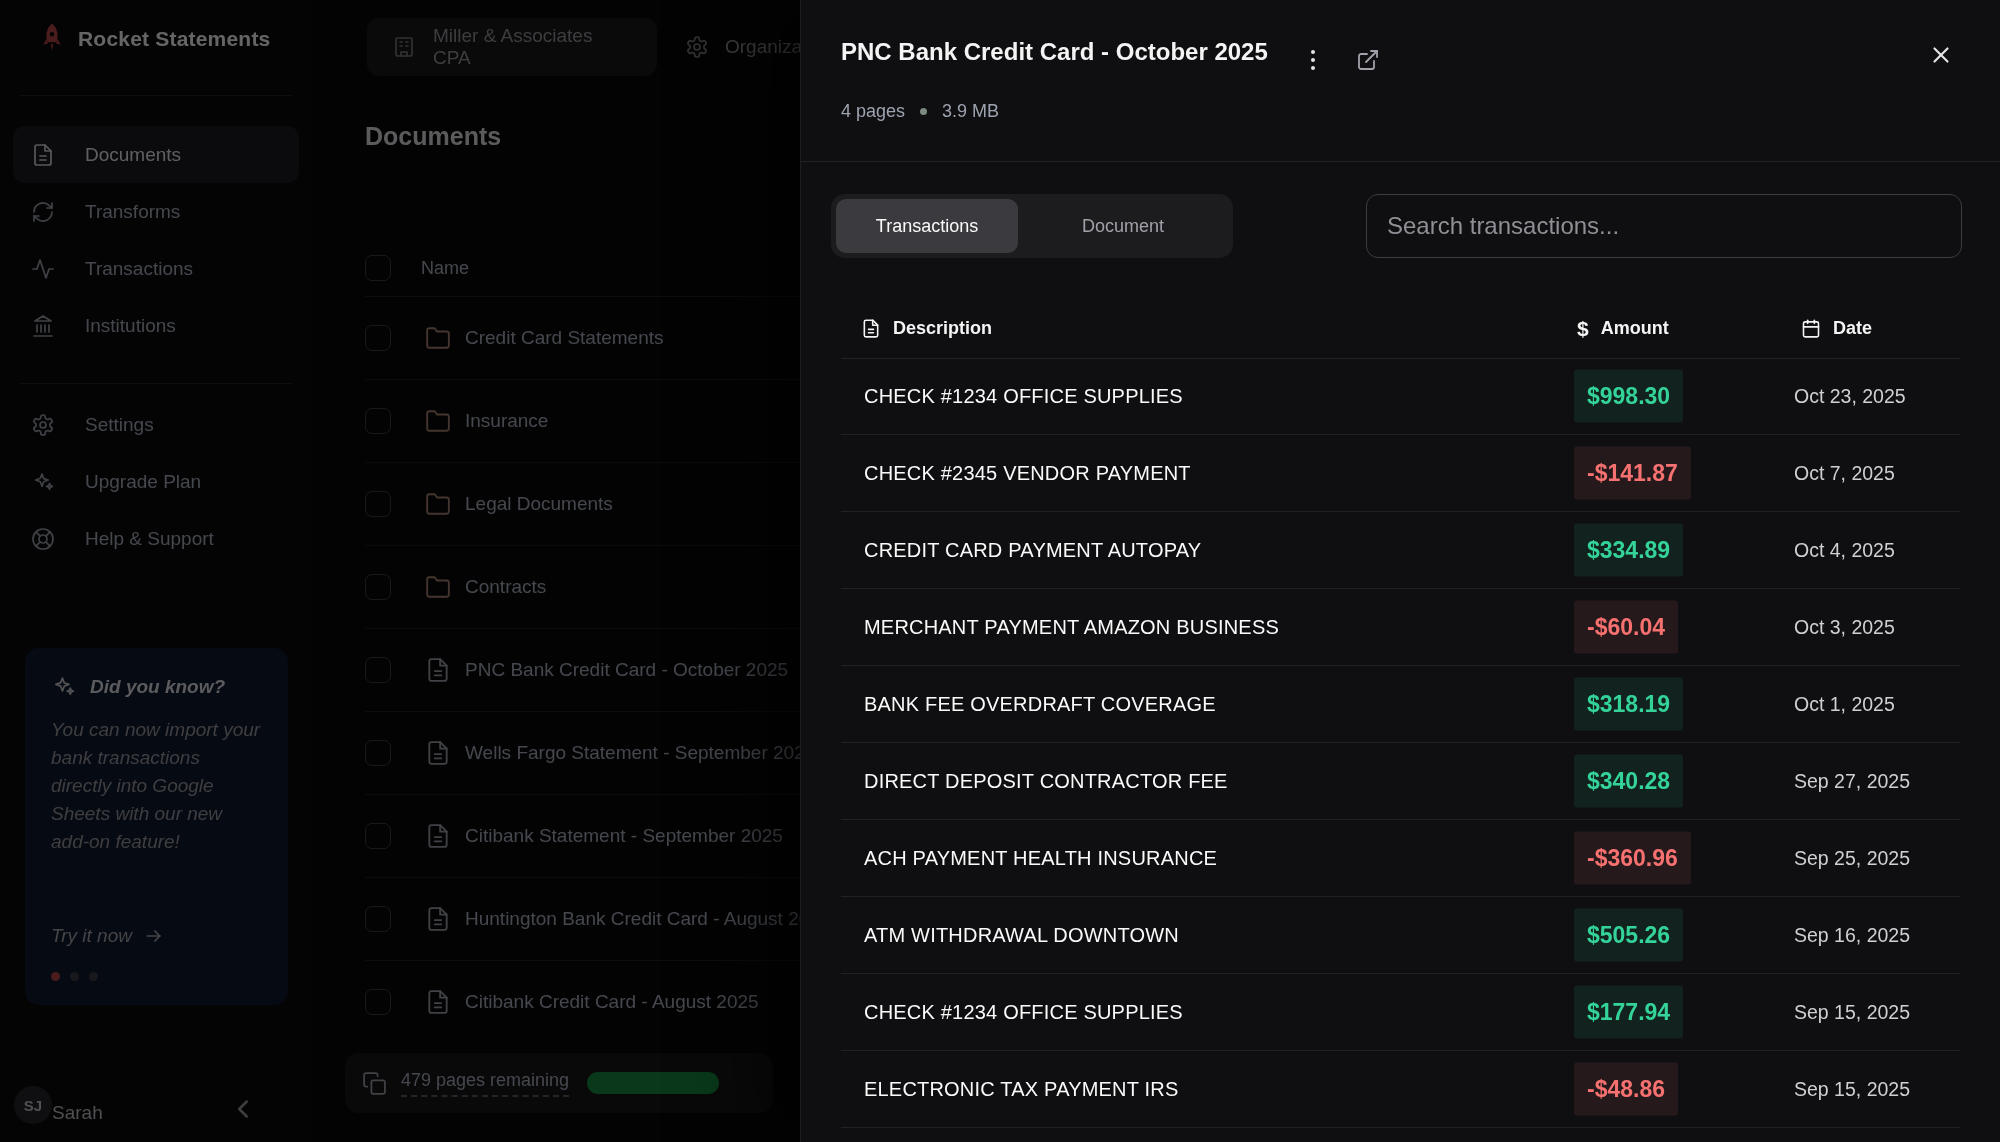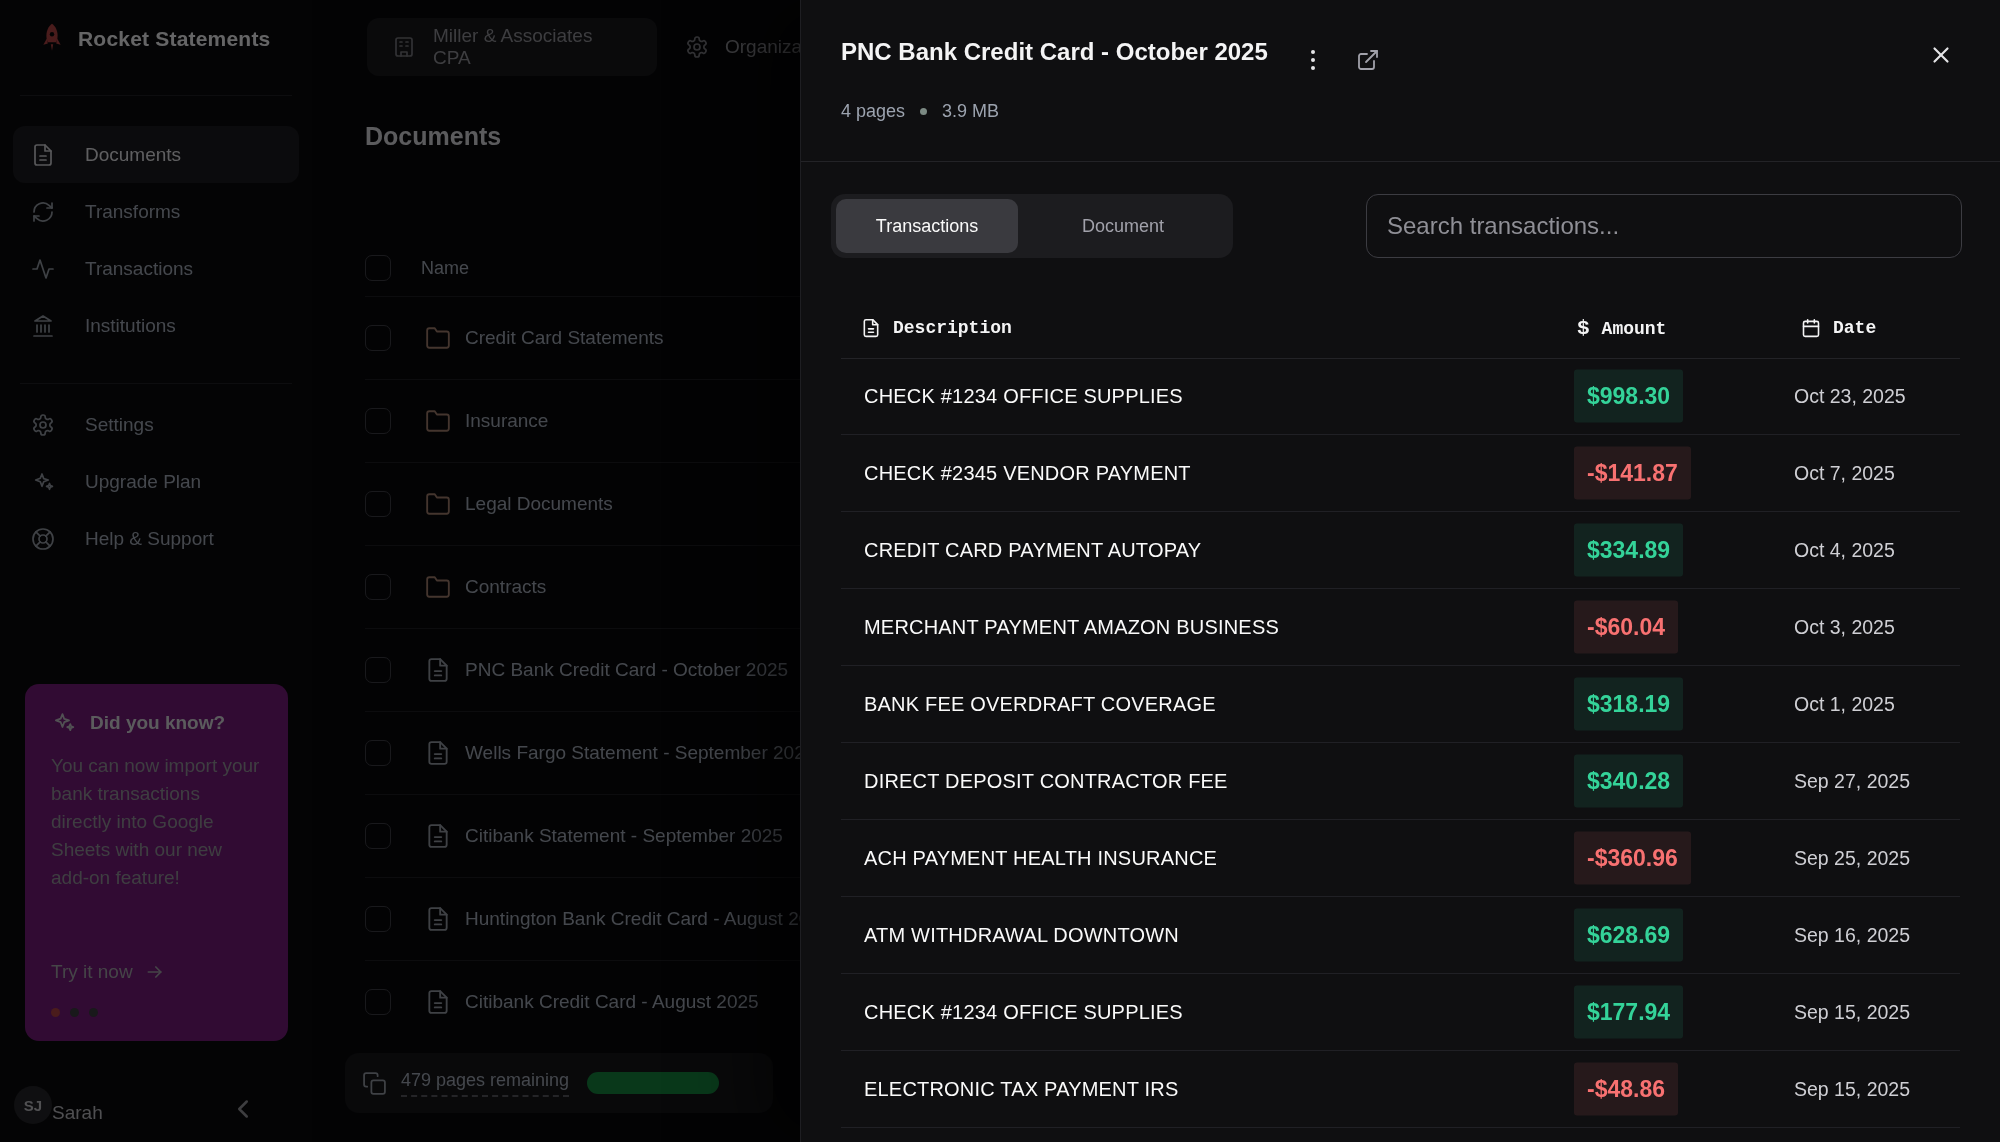--- a/index.html
+++ b/index.html
@@ -19,22 +19,22 @@
   .nav{position:absolute;left:13px;right:13px;display:flex;flex-direction:column;}
   .nav.primary{top:126px;}
   .nav.secondary{top:396px;}
   .side-div2{position:absolute;top:383px;left:20px;right:20px;border-top:1px solid #1f1f23;}
   .nav-item{height:57px;display:flex;align-items:center;gap:30px;padding:0 18px;border-radius:12px;
             color:#9ca3af;font-size:19px;cursor:pointer;}
   .nav-item .ic{color:#8f959e;width:24px;height:24px;}
   .nav-item.active{background:#1a1a1e;color:#d9d9dc;}
   .nav-item.active .ic{color:#c8c8cc;}
 
-  .tip-card{position:absolute;left:25px;top:684px;width:263px;height:357px;background:#701a75;border-radius:14px;
-            padding:26px;box-sizing:border-box;}
+  .tip-card{position:absolute;left:25px;top:648px;width:263px;height:357px;background:#0f172a;border-radius:14px;
+            padding:26px;box-sizing:border-box;font-style:italic;}
   .tip-head{display:flex;align-items:center;gap:14px;}
   .tip-head .ic{width:25px;height:25px;color:#b9b9bd;}
   .tip-title{font-size:19px;font-weight:bold;color:#cfcfd3;}
   .tip-body{margin-top:17px;font-size:19px;line-height:1.48;color:#8e8e94;}
   .tip-cta{position:absolute;left:26px;bottom:58px;display:flex;align-items:center;gap:12px;
            font-size:19px;color:#9d9da3;cursor:pointer;}
   .tip-cta .ic{width:20px;height:20px;color:#9d9da3;}
   .tip-dots{position:absolute;left:26px;bottom:24px;display:flex;gap:10px;}
   .dot{width:9px;height:9px;border-radius:50%;background:#39393e;}
   .dot.active{background:var(--brand);}
@@ -86,21 +86,21 @@
         padding:5px;box-sizing:border-box;display:flex;}
   .tab{display:flex;align-items:center;justify-content:center;font-size:18px;border-radius:10px;cursor:pointer;}
   .tab.active{width:182px;background:#3a3a3f;color:#fafafa;}
   .tab.inactive{flex:1;color:#a1a1aa;}
   .search-box{position:absolute;left:565px;right:38px;top:194px;height:64px;border:1px solid #3c3c42;
               border-radius:12px;box-sizing:border-box;background:#0f0f11;display:flex;align-items:center;}
   .search-box input{background:transparent;border:none;outline:none;color:#d4d4d8;font-size:24px;
                     font-family:inherit;width:100%;padding:0 20px;}
   .search-box input::placeholder{color:#8f8f96;}
 
-  .table-head{position:absolute;left:40px;right:40px;top:298px;height:60px;border-bottom:1px solid #232327;font-family:Liberation Mono, monospace;}
+  .table-head{position:absolute;left:40px;right:40px;top:298px;height:60px;border-bottom:1px solid #232327;}
   .th{position:absolute;top:50%;transform:translateY(-50%);display:flex;align-items:center;gap:12px;
       font-size:18px;font-weight:bold;color:#f4f4f5;}
   .th .ic{width:20px;height:20px;color:#f4f4f5;}
   .th-desc{left:20px;}
   .th-amount{left:736px;}
   .th-date{left:960px;}
   .dollar-glyph{font-size:21px;font-weight:bold;line-height:1;}
 
   .rows{position:absolute;left:40px;right:40px;top:358px;}
   .t-row{height:76px;position:relative;border-bottom:1px solid #202025;}
@@ -484,21 +484,21 @@
           <span class="t-amount"><span class="badge pos">$340.28</span></span>
           <span class="t-date">Sep 27, 2025</span>
         </div>
         <div class="t-row">
           <span class="t-desc">ACH PAYMENT HEALTH INSURANCE</span>
           <span class="t-amount"><span class="badge neg">-$360.96</span></span>
           <span class="t-date">Sep 25, 2025</span>
         </div>
         <div class="t-row">
           <span class="t-desc">ATM WITHDRAWAL DOWNTOWN</span>
-          <span class="t-amount"><span class="badge pos">$628.69</span></span>
+          <span class="t-amount"><span class="badge pos">$505.26</span></span>
           <span class="t-date">Sep 16, 2025</span>
         </div>
         <div class="t-row">
           <span class="t-desc">CHECK #1234 OFFICE SUPPLIES</span>
           <span class="t-amount"><span class="badge pos">$177.94</span></span>
           <span class="t-date">Sep 15, 2025</span>
         </div>
         <div class="t-row">
           <span class="t-desc">ELECTRONIC TAX PAYMENT IRS</span>
           <span class="t-amount"><span class="badge neg">-$48.86</span></span>

